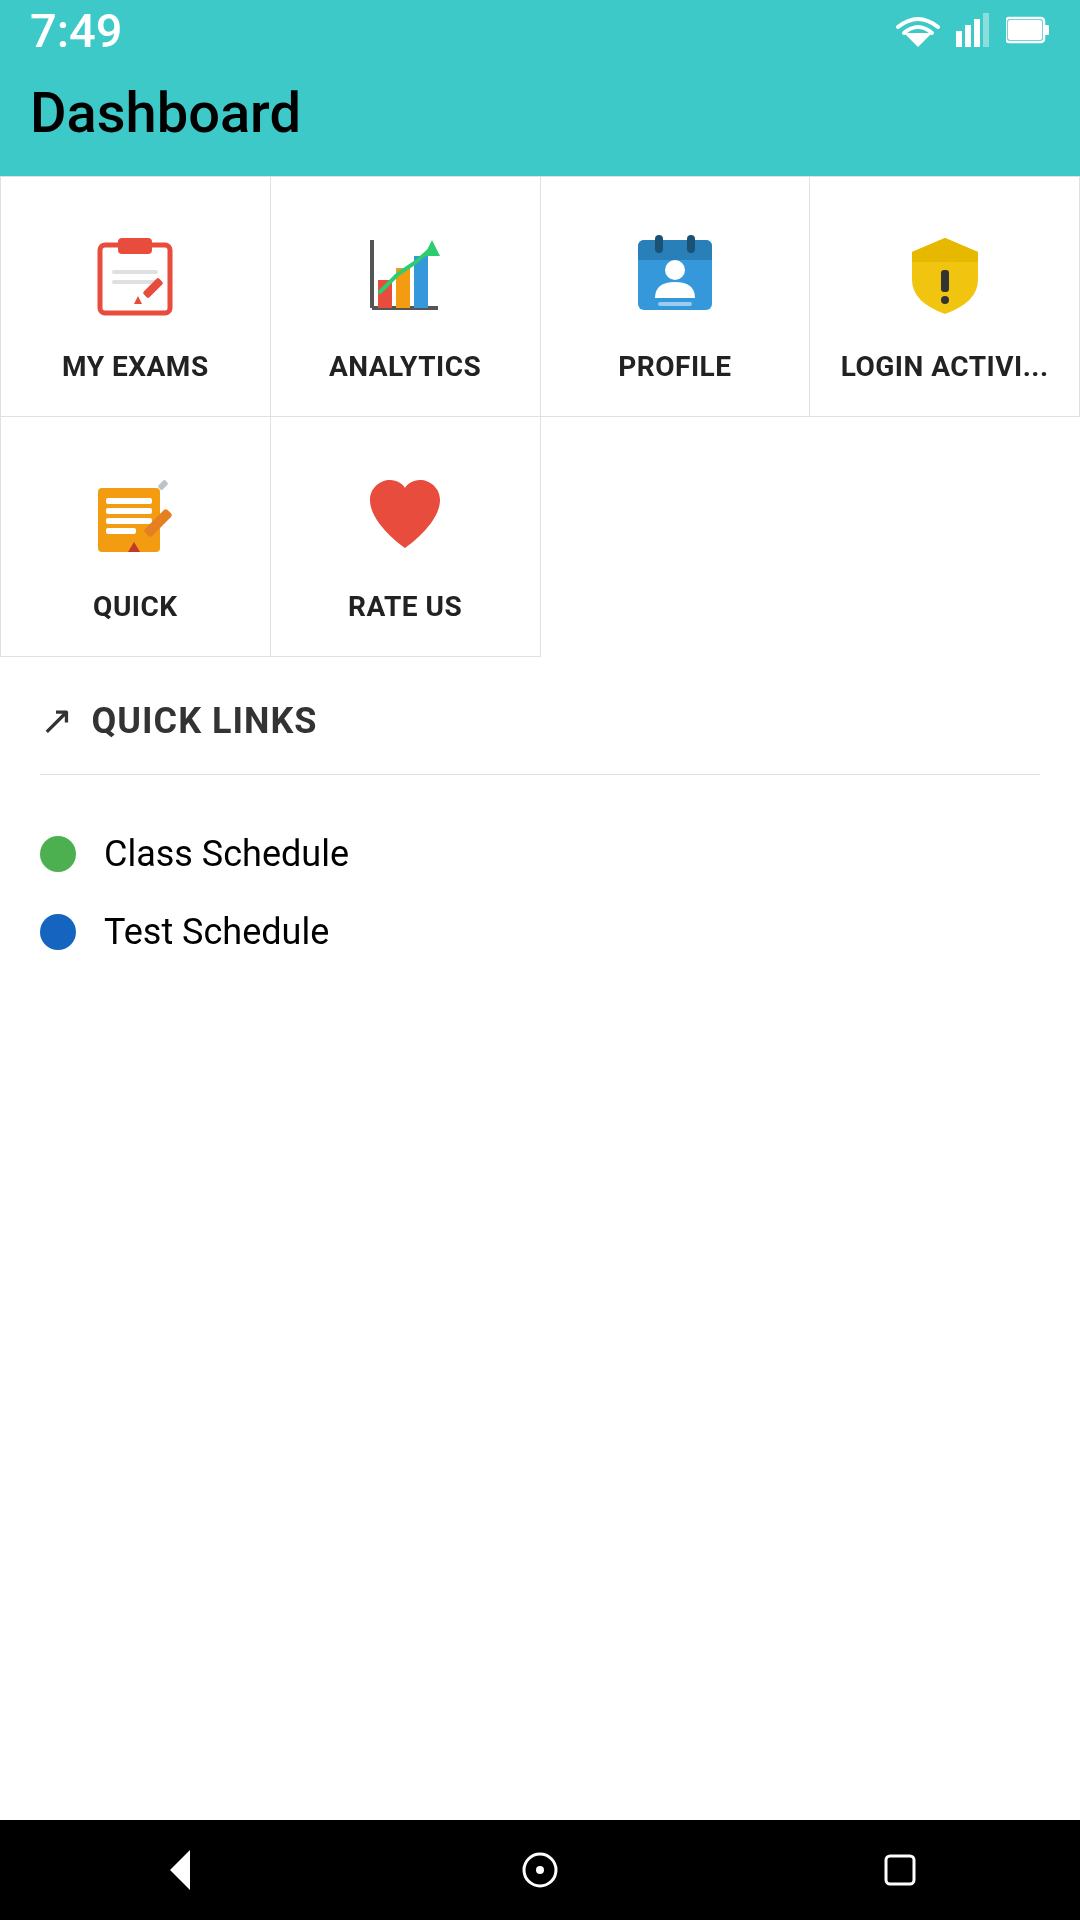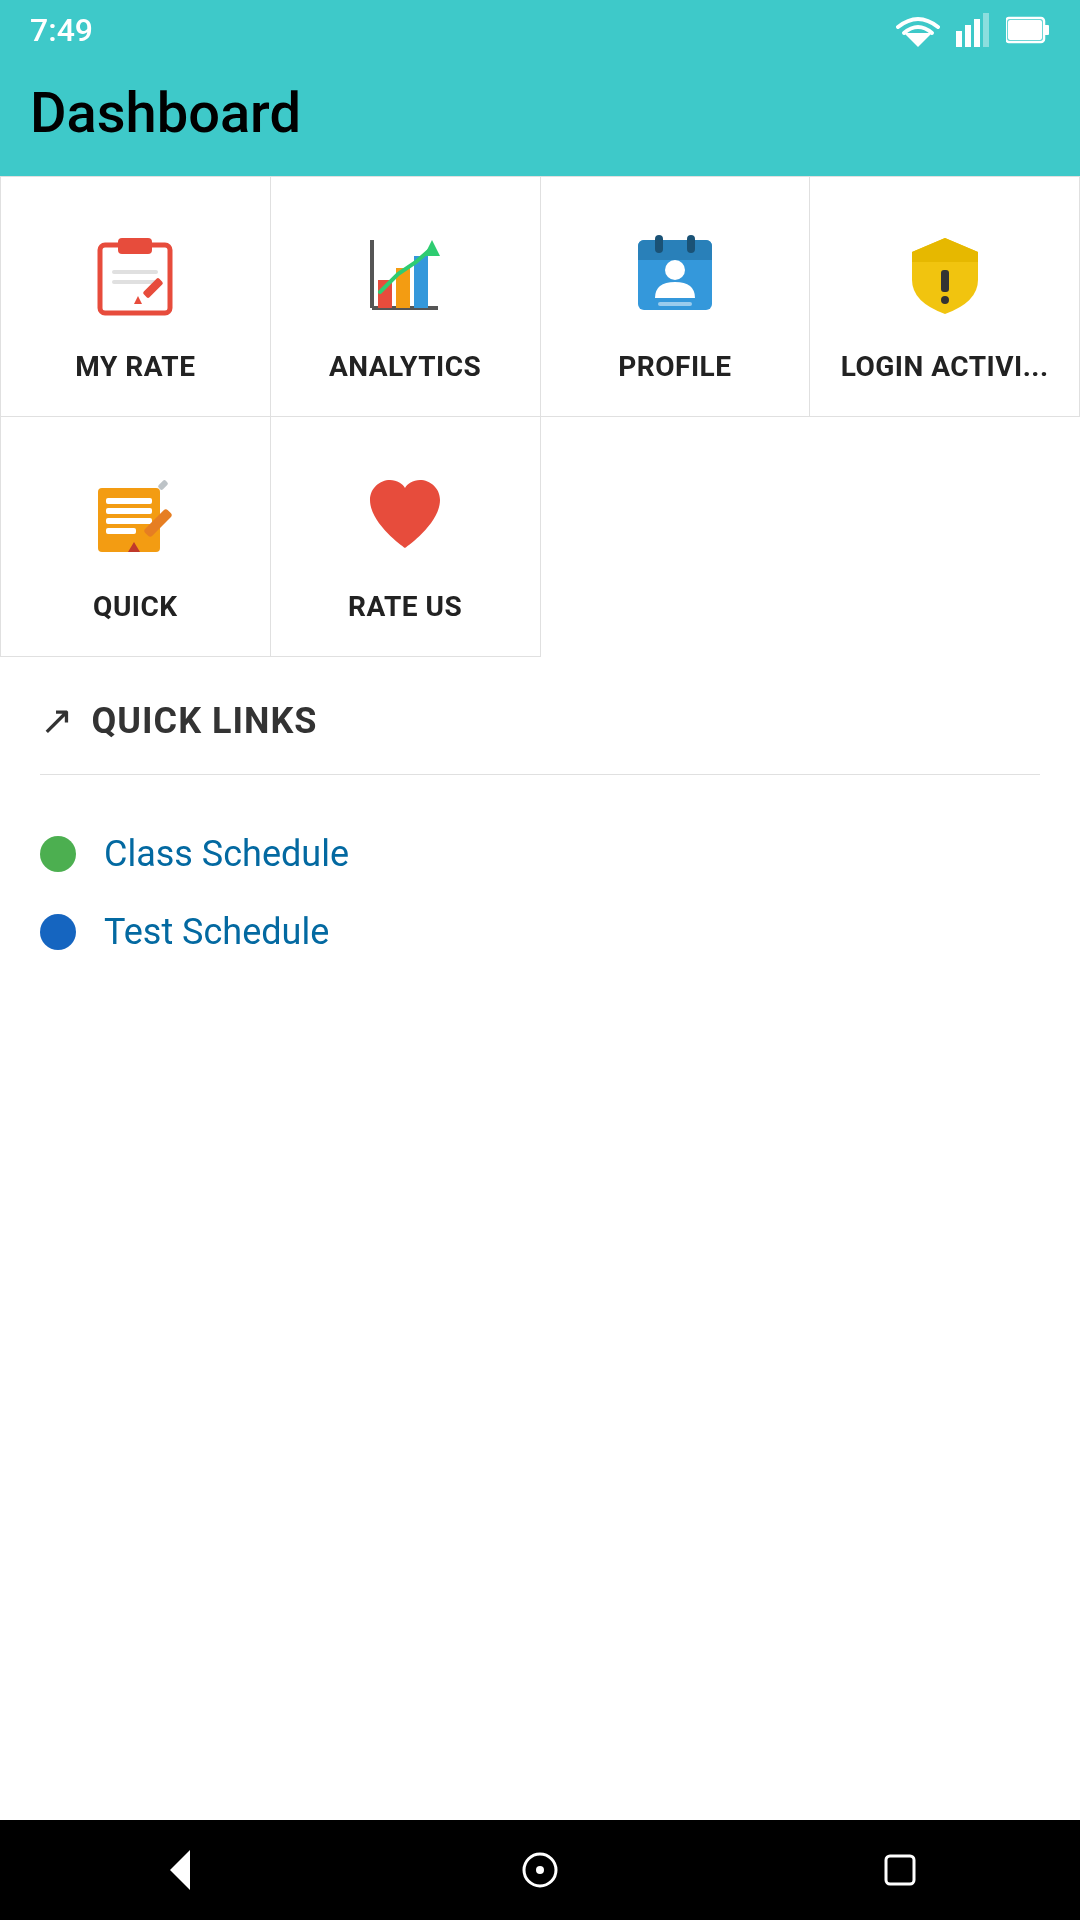--- a/index.html
+++ b/index.html
@@ -16,21 +16,21 @@
     .status-bar {
       background: #3ec9c9;
       height: 60px;
       display: flex;
       align-items: center;
       justify-content: space-between;
       padding: 0 30px;
     }
     .status-time {
       color: #fff;
-      font-size: 32px;
+      font-size: 47px;
       font-weight: 500;
     }
     .status-icons {
       display: flex;
       align-items: center;
       gap: 16px;
     }
     .status-icons svg {
       fill: white;
     }
@@ -116,21 +116,21 @@
     .dot {
       width: 36px;
       height: 36px;
       border-radius: 50%;
       flex-shrink: 0;
     }
     .dot-green { background: #4caf50; }
     .dot-blue { background: #1565c0; }
     .quick-link-text {
       font-size: 36px;
-      color: #0369a1;
+      color: #000000;
     }
 
     
     .bottom-nav {
       position: absolute;
       bottom: 0;
       left: 0;
       width: 1080px;
       height: 100px;
       background: #000;
@@ -191,21 +191,21 @@
 
         <rect x="15" y="30" width="60" height="47" rx="2" fill="white"></rect>
 
         <line x1="24" y1="42" x2="66" y2="42" stroke="#e0e0e0" stroke-width="4" stroke-linecap="round"></line>
         <line x1="24" y1="52" x2="66" y2="52" stroke="#e0e0e0" stroke-width="4" stroke-linecap="round"></line>
 
         <rect x="52" y="54" width="22" height="8" rx="2" transform="rotate(-45 63 58)" fill="#e74c3c"></rect>
         <polygon points="44,74 48,66 52,74" fill="#e74c3c"></polygon>
       </svg>
     </div>
-    <span class="menu-label">MY RATE</span>
+    <span class="menu-label">MY EXAMS</span>
   </div>
 
   <div class="menu-item">
     <div class="menu-icon">
       <svg width="90" height="90" viewBox="0 0 90 90">
 
         <line x1="12" y1="78" x2="78" y2="78" stroke="#555" stroke-width="4"></line>
         <line x1="12" y1="10" x2="12" y2="78" stroke="#555" stroke-width="4"></line>
 
         <rect x="18" y="50" width="14" height="28" fill="#e74c3c"></rect>

